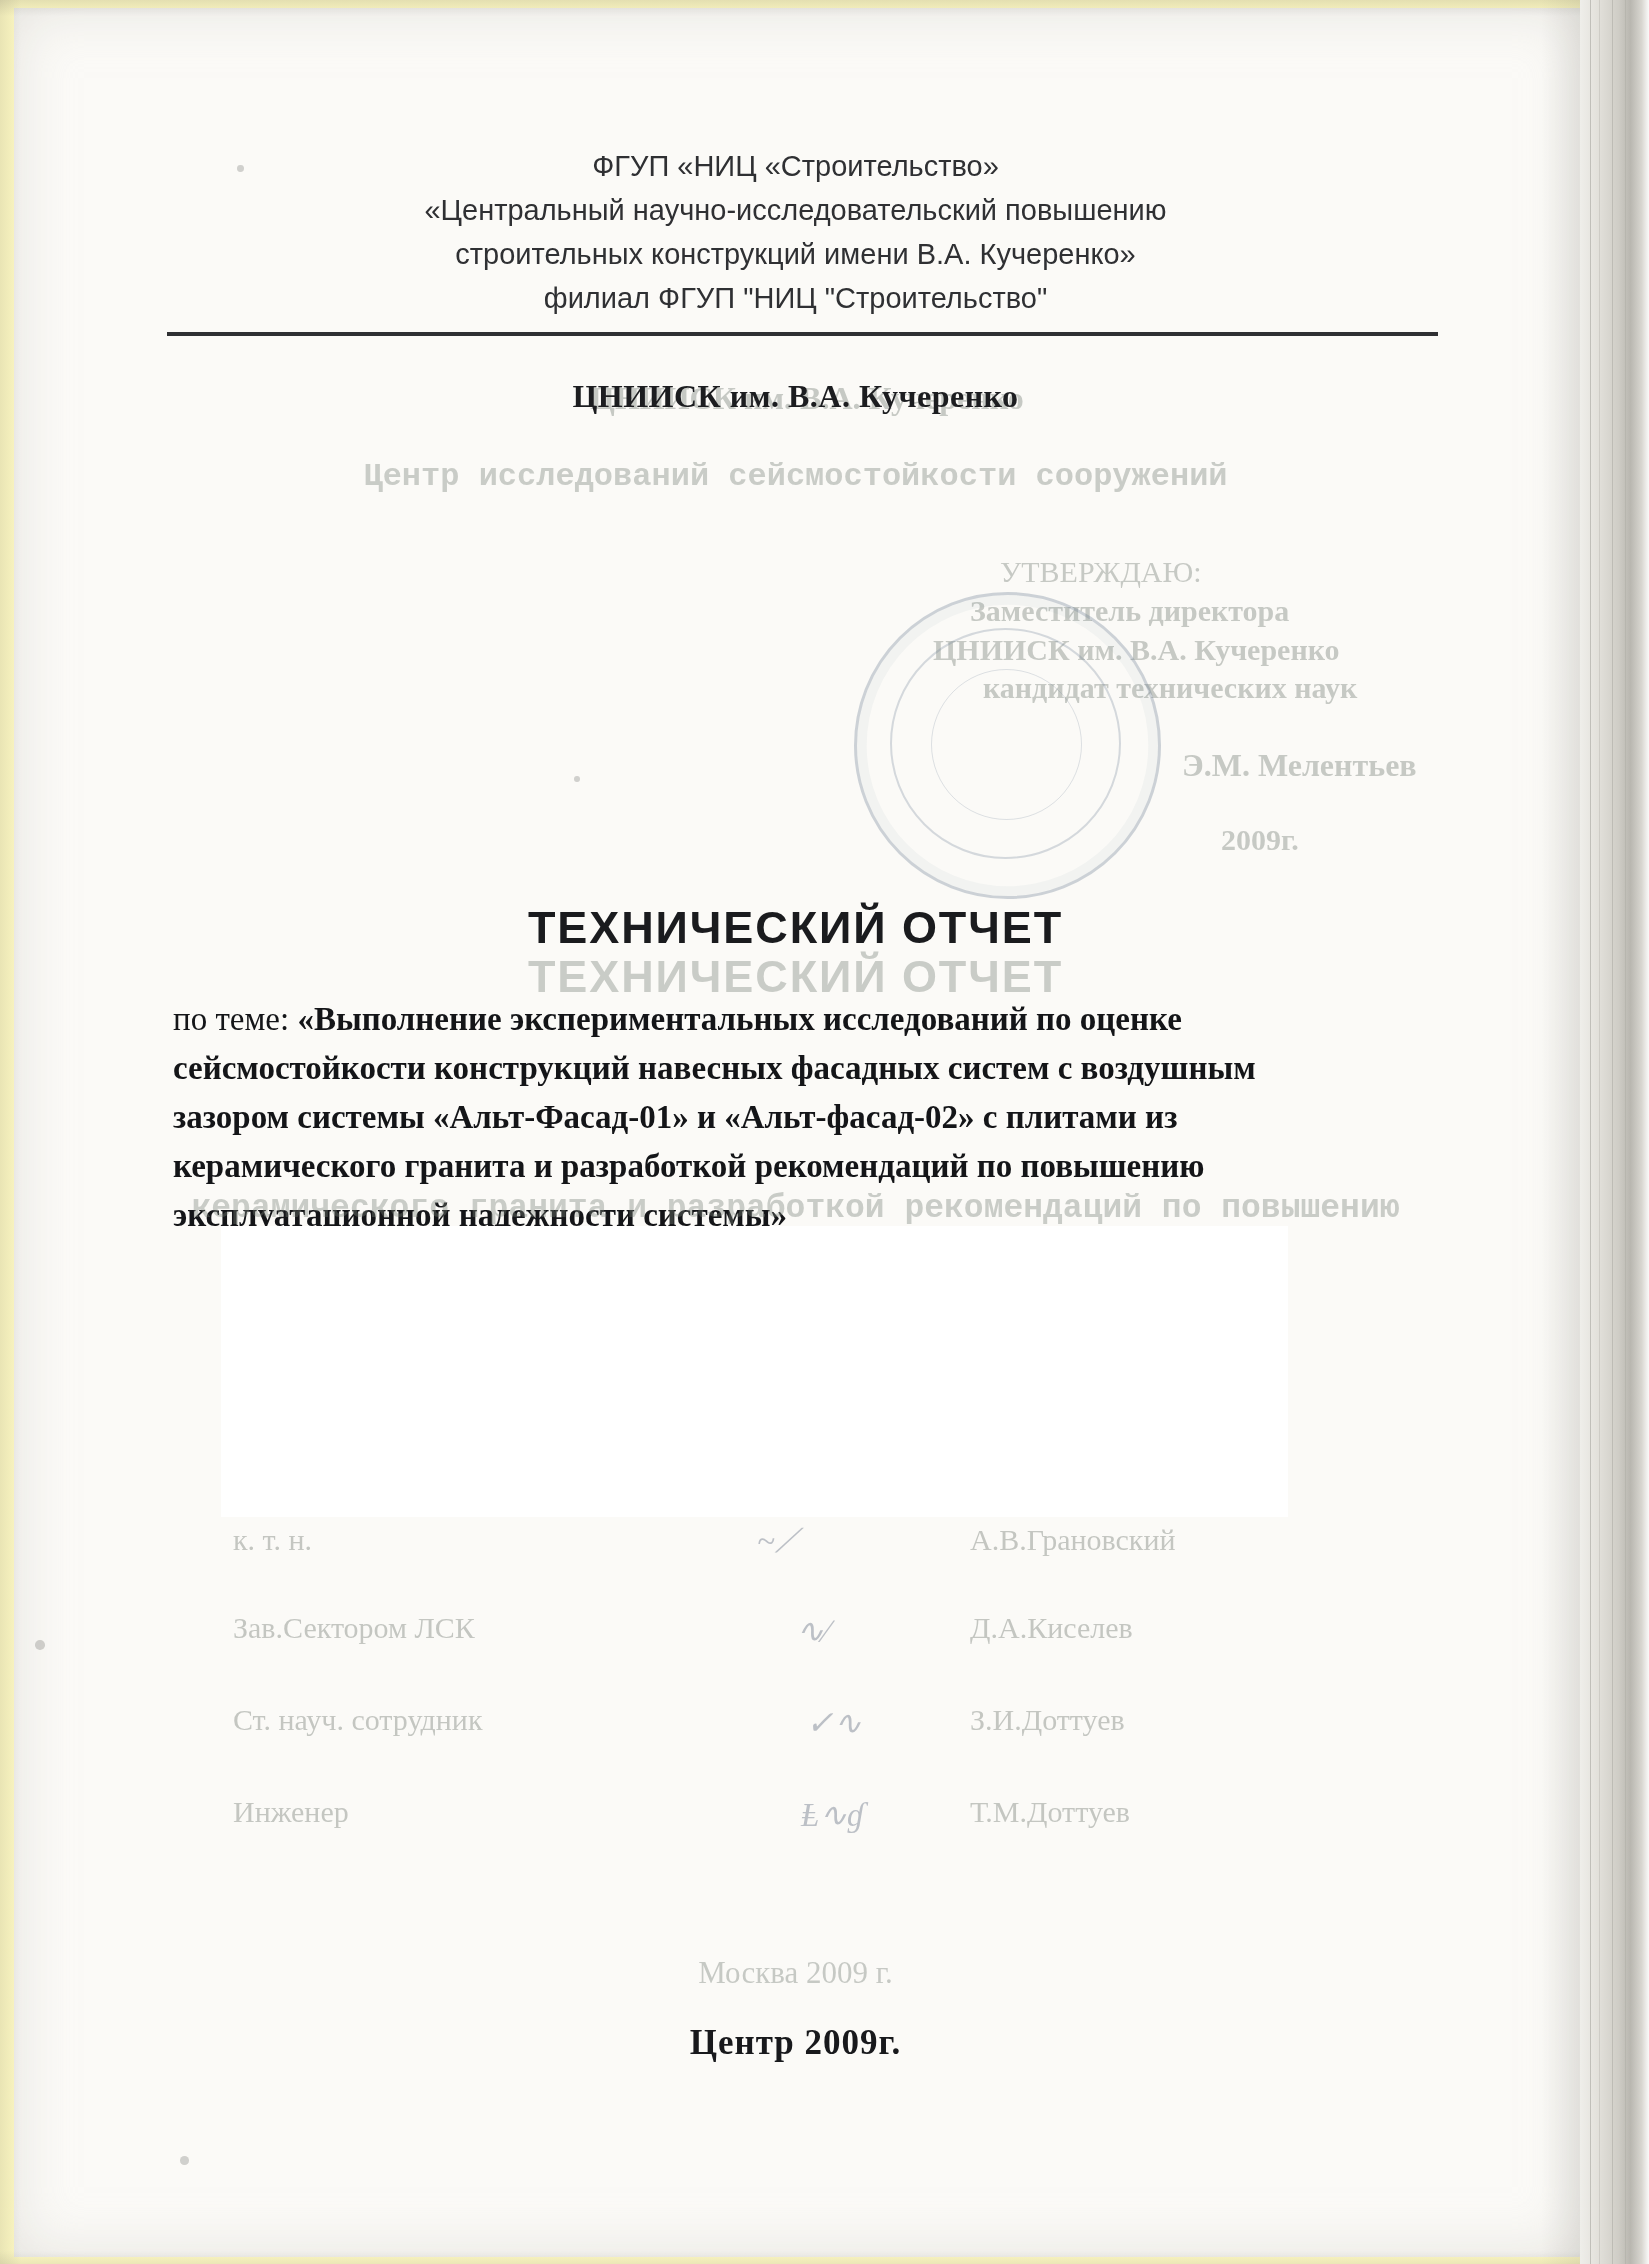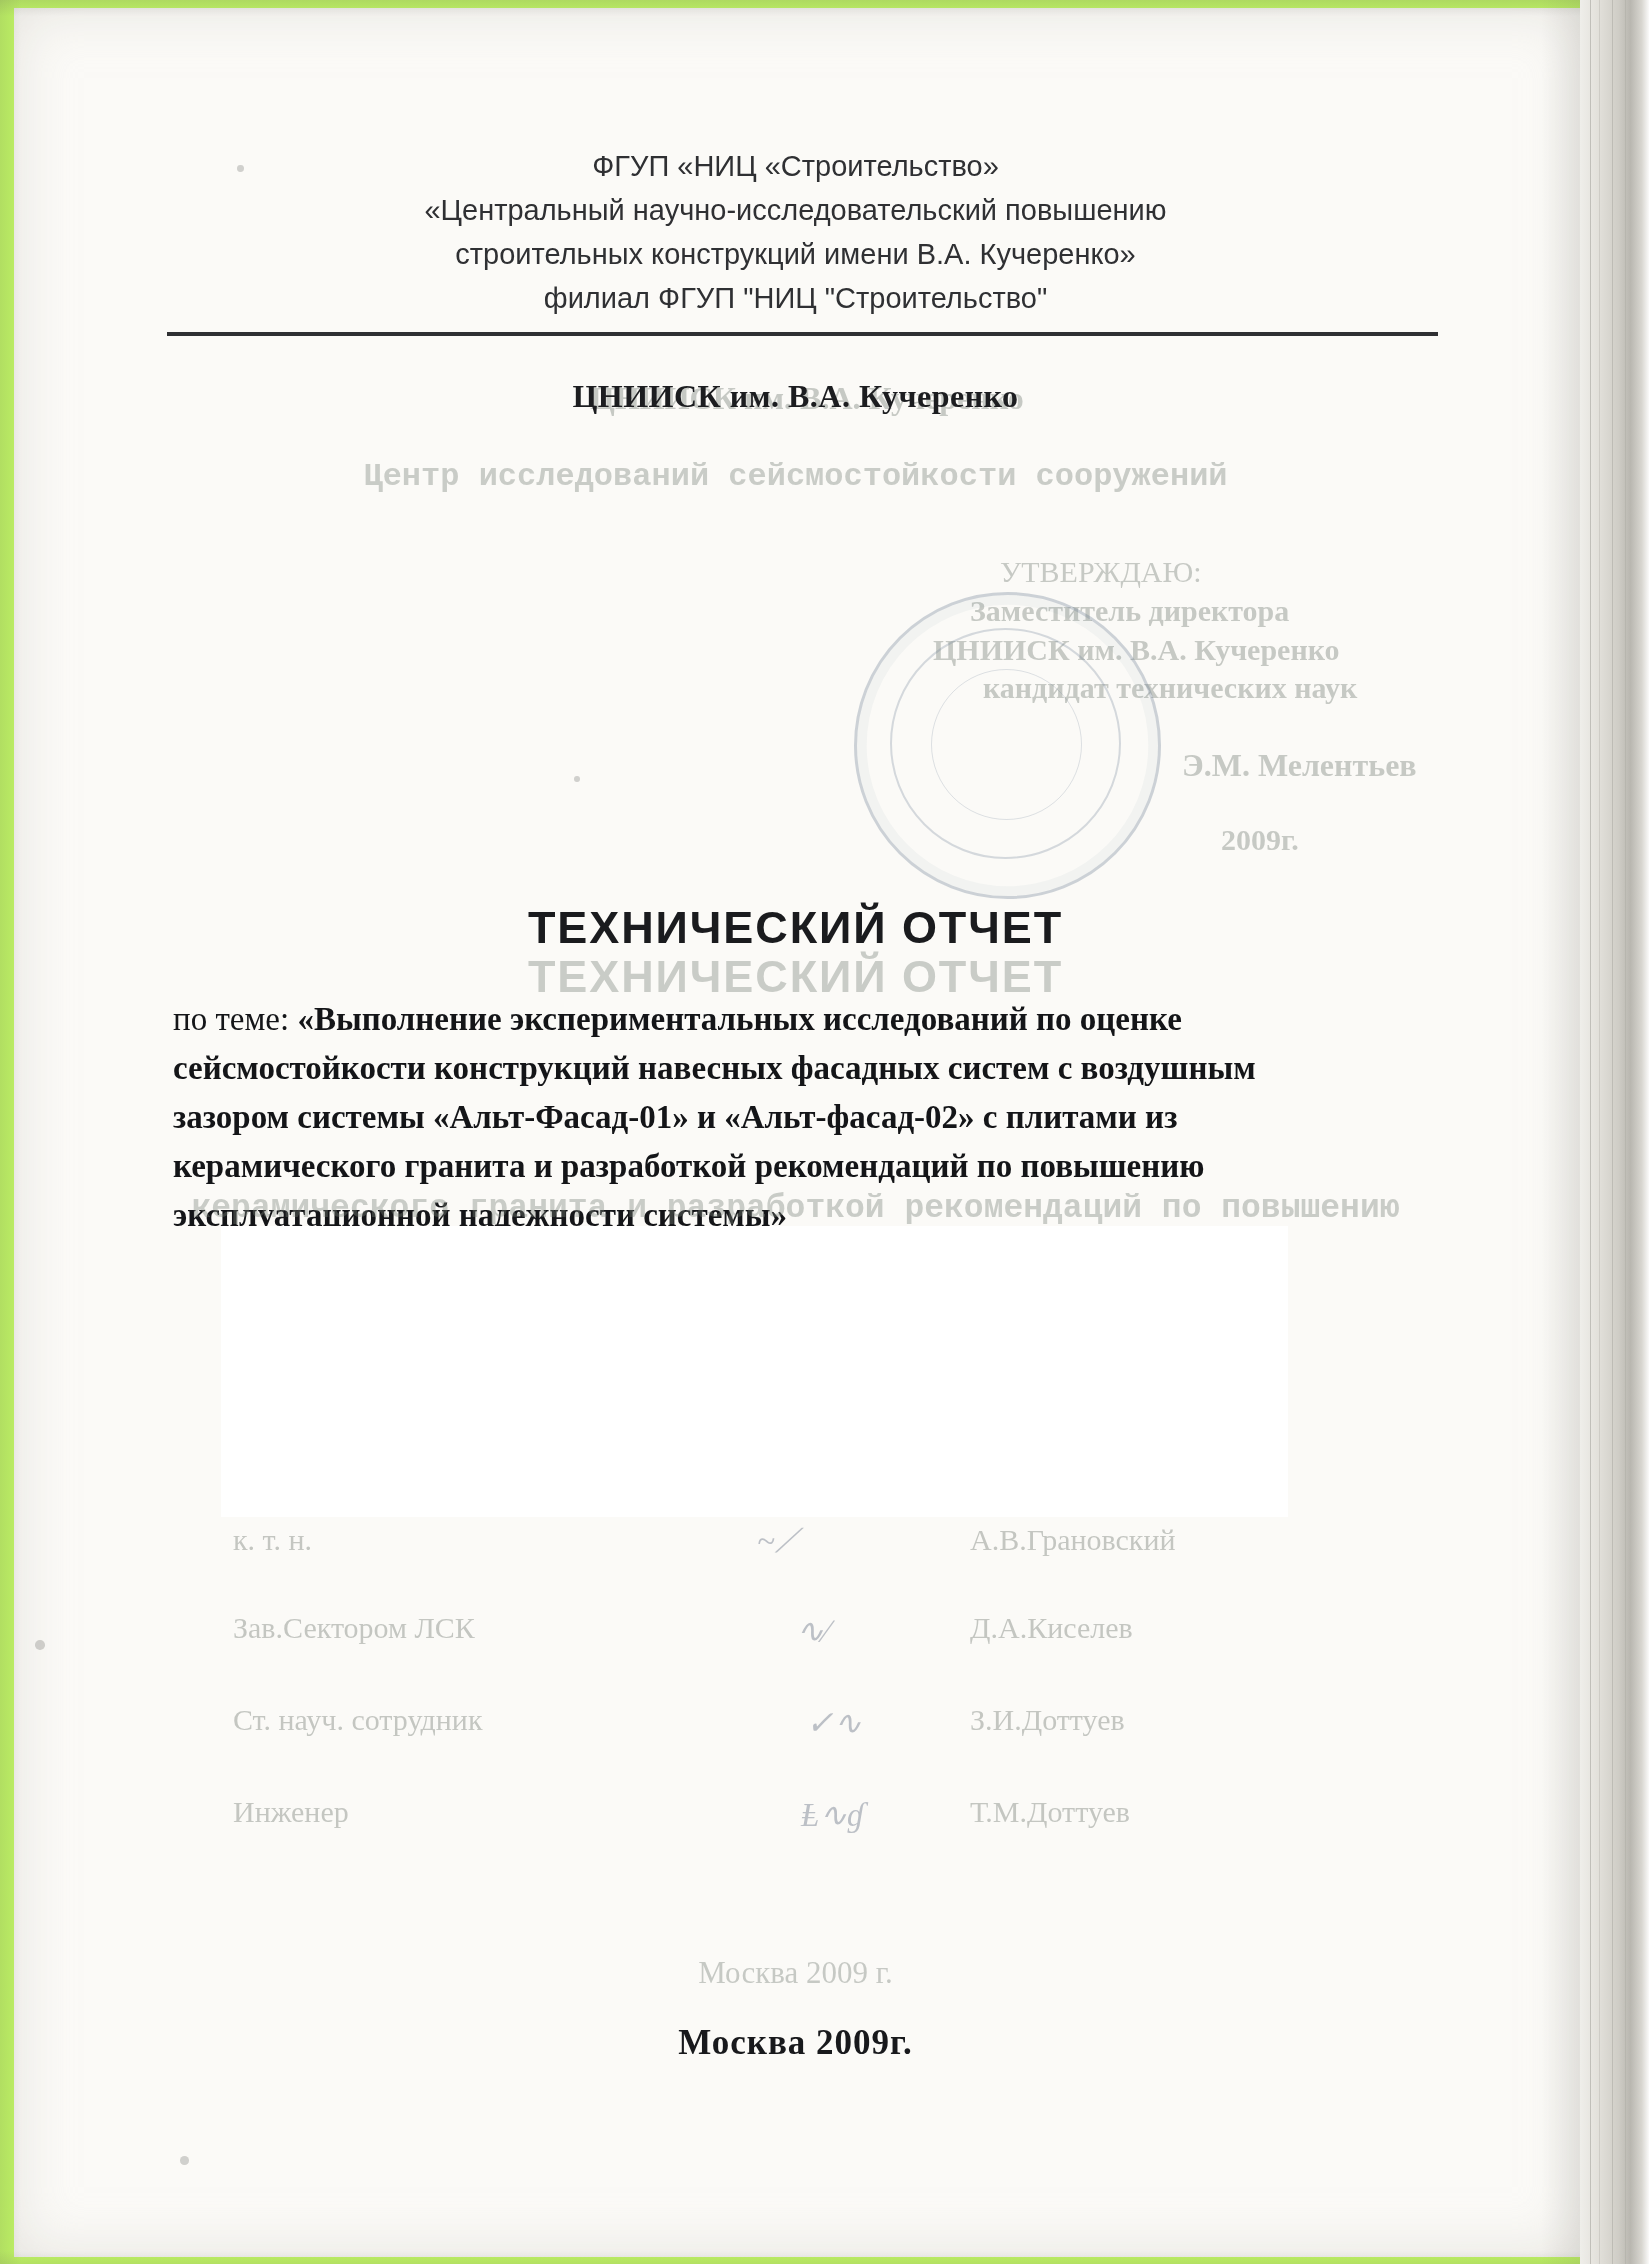--- a/index.html
+++ b/index.html
@@ -4,21 +4,21 @@
 <style>
   html, body {
     margin: 0;
     padding: 0;
     background: #ffffff;
   }
   .page {
     position: relative;
     width: 1650px;
     height: 2265px;
-    background: #bef264;
+    background: #fef9c3;
     overflow: hidden;
     font-family: "Liberation Serif", serif;
   }
   
   .sheet {
     position: absolute;
     left: 13.6px;
     top: 7.8px;
     width: 1568px;
     height: 2249px;
@@ -338,16 +338,16 @@
     <span class="sig-name">З.И.Доттуев</span>
   </div>
 
   <div class="sig-row" style="top:1795px;">
     <span class="sig-role">Инженер</span>
     <span class="sig-scribble" style="left:568px;">Ⱡ∿ɠ</span>
     <span class="sig-name">Т.М.Доттуев</span>
   </div>
 
   <div class="city-ghost">Москва  2009 г.</div>
-  <div class="city">Москва  2009г.</div>
+  <div class="city">Центр  2009г.</div>
 
 </div>
 
 
 </body></html>

